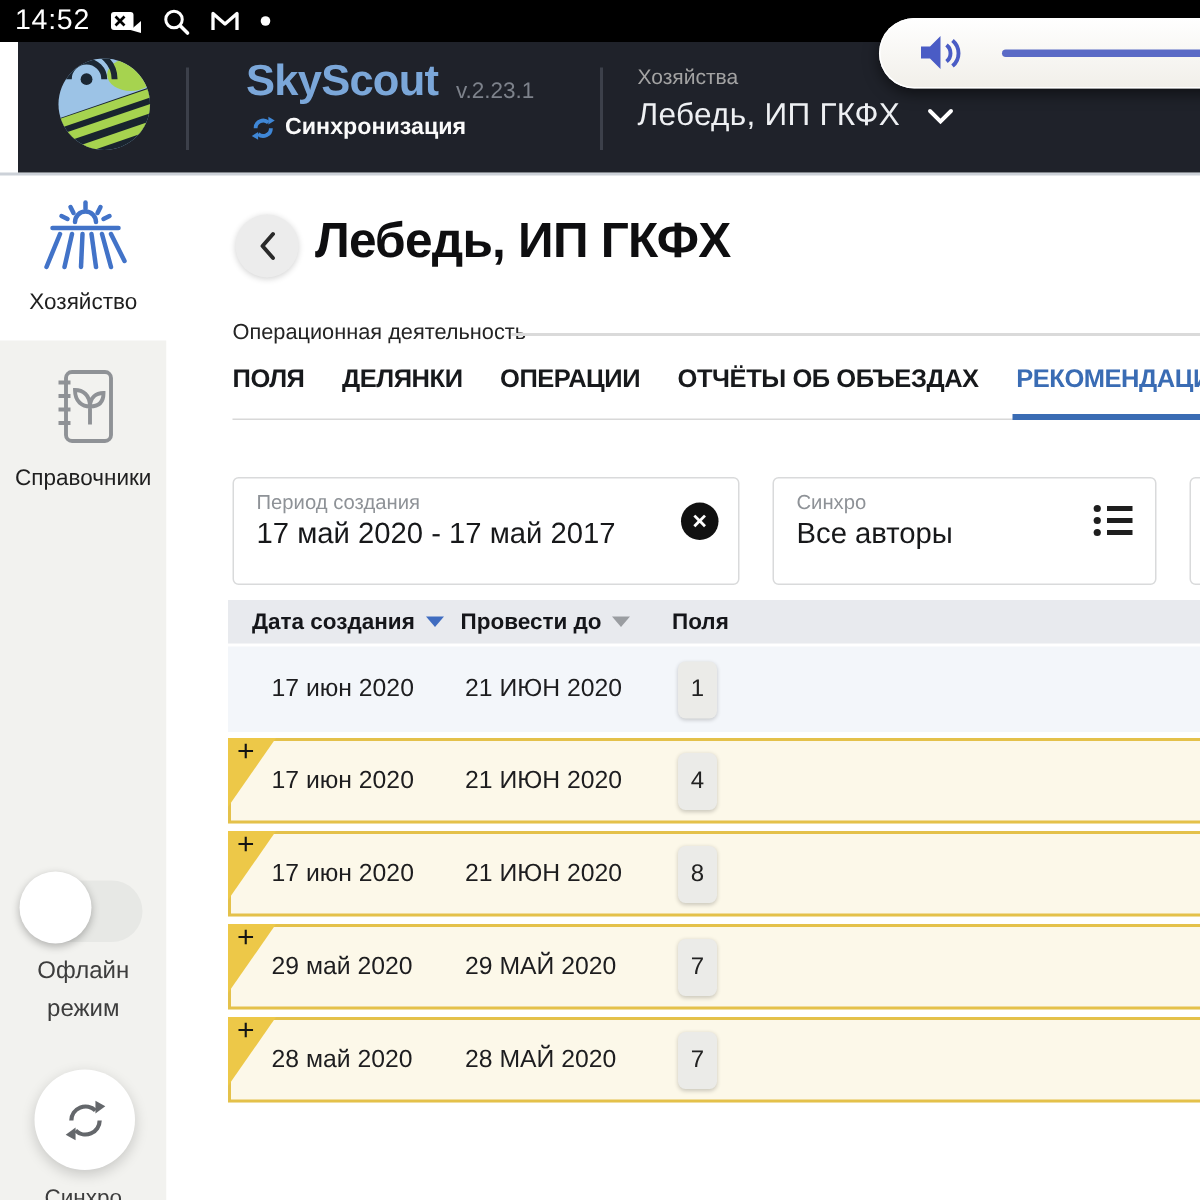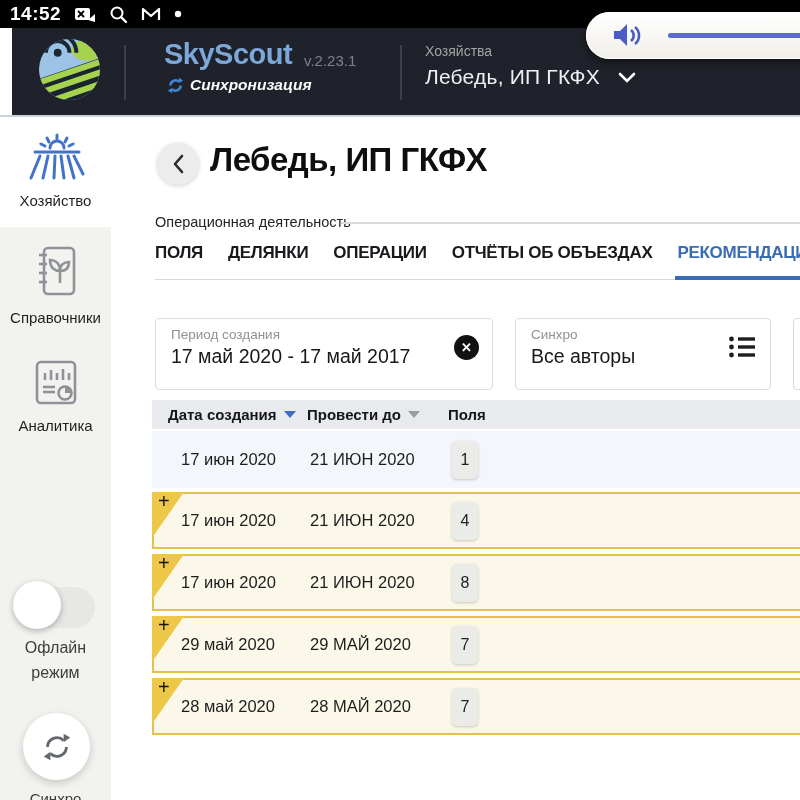--- a/index.html
+++ b/index.html
@@ -3,31 +3,31 @@
 <meta charset="utf-8">
 <style>
   html,body{margin:0;padding:0;background:#fff;}
   body{width:800px;height:800px;overflow:hidden;font-family:"Liberation Sans",sans-serif;
        -webkit-font-smoothing:antialiased;}
   #screen{position:relative;width:800px;height:800px;overflow:hidden;background:#fff;}
 
   
   .statusbar{position:absolute;left:0;top:0;width:800px;height:28px;background:#000;color:#fff;
              display:flex;align-items:center;z-index:40;}
-  .statusbar .time{font-size:19px;font-weight:700;margin-left:10px;letter-spacing:.5px;}
+  .statusbar .time{font-size:19px;font-weight:400;margin-left:10px;letter-spacing:.5px;}
   .statusbar .sicon{margin-left:13px;display:flex;align-items:center;}
 
   
   .appheader{position:absolute;left:12px;top:28px;width:800px;height:87px;background:#1f222a;z-index:10;}
   .logo{position:absolute;left:26px;top:10px;width:63px;height:63px;}
   .vdiv{position:absolute;top:17px;width:2px;height:55px;background:#3c404a;}
   .brand{position:absolute;left:152px;top:10px;font-size:29px;font-weight:700;color:#7ba7d9;letter-spacing:-.5px;}
   .version{position:absolute;left:292px;top:24px;font-size:15px;color:#7d828b;}
   .syncrow{position:absolute;left:155px;top:48px;display:flex;align-items:center;gap:6px;}
-  .syncrow span{font-size:15.5px;font-weight:700;color:#fafafa;font-style:italic;}
+  .syncrow span{font-size:15.5px;font-weight:700;color:#fafafa;}
   .farmslabel{position:absolute;left:413px;top:15px;font-size:14px;color:#a3a3a3;}
   .farmrow{position:absolute;left:413px;top:37px;display:flex;align-items:center;gap:18px;}
   .farmname{font-size:21px;font-weight:500;color:#eef0f3;letter-spacing:.2px;}
 
   
   .volume{position:absolute;left:586px;top:12px;width:225px;height:47px;z-index:50;
           background:linear-gradient(#ffffff,#f1efe9);border-radius:26px 0 0 26px;
           box-shadow:0 3px 10px rgba(0,0,0,.55), inset 0 0 0 1px #fff;}
   .volume .track{position:absolute;left:82px;top:21px;width:134px;height:5px;background:#5a6ac6;border-radius:3px;}
   .volume svg{position:absolute;left:26px;top:10px;}
@@ -205,37 +205,20 @@
             <line x1="21" y1="26" x2="16" y2="48"></line>
           <line x1="28" y1="26" x2="27" y2="48"></line>
             <line x1="34" y1="26" x2="37" y2="48"></line>
           <line x1="41" y1="26" x2="47" y2="48"></line>
             <line x1="47" y1="26" x2="56" y2="44"></line>
         </g>
       </svg>
       <span class="nlabel">Хозяйство</span>
     </div>
 
-    <div class="navitem" style="top:240px">
-      <svg width="50" height="50" viewBox="0 0 50 50">
-        <g stroke="#8f9296" stroke-width="2.6" fill="none">
-          <rect x="6" y="5" width="38" height="41" rx="4"></rect>
-          <line x1="14" y1="23" x2="14" y2="16"></line>
-            <line x1="20" y1="23" x2="20" y2="13"></line>
-          <line x1="26" y1="23" x2="26" y2="16"></line>
-            <line x1="32" y1="23" x2="32" y2="12"></line>
-            <line x1="38" y1="23" x2="38" y2="16"></line>
-          <line x1="12" y1="30" x2="24" y2="30"></line>
-            <line x1="12" y1="35" x2="24" y2="35"></line>
-          <circle cx="34" cy="36" r="6.5"></circle>
-        </g>
-        <path d="M34 36 L34 29.5 A6.5 6.5 0 0 1 40.5 36 Z" fill="#8f9296"></path>
-      </svg>
-      <span class="nlabel">Аналитика</span>
-    </div>
 
     <div class="toggle-track"></div>
     <div class="toggle-knob"></div>
     <div class="offline1">Офлайн</div>
     <div class="offline2">режим</div>
 
     <div class="syncfab">
       <svg width="34" height="34" viewBox="0 0 36 36">
         <path d="M8 18 A10 10 0 0 1 25 11" fill="none" stroke="#64676b" stroke-width="3"></path>
         <path d="M28 18 A10 10 0 0 1 11 25" fill="none" stroke="#64676b" stroke-width="3"></path>

